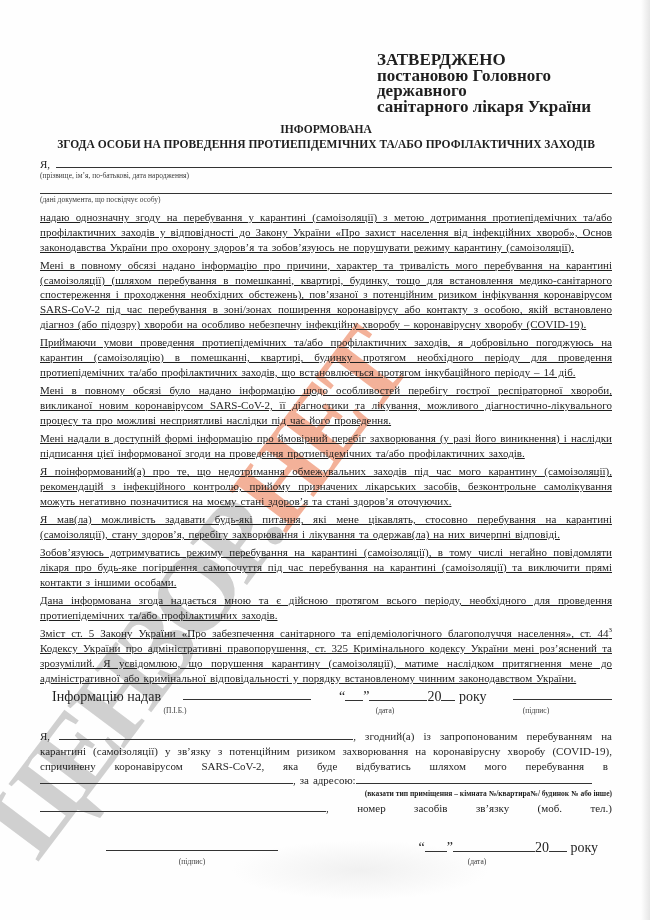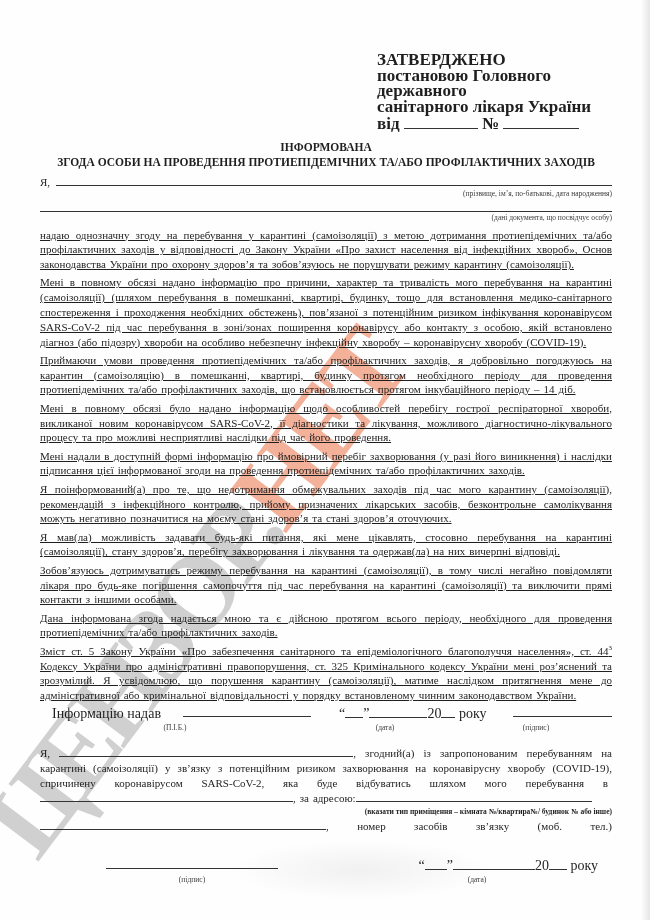--- a/index.html
+++ b/index.html
@@ -32,21 +32,21 @@
   .content{position:relative;z-index:1;padding:52px 38px 0 40px;}
   
   .approved{margin-left:337px;font-weight:bold;font-size:17px;line-height:15.5px;}
   .vid-row{margin-top:2px;}
   
   .bl{display:inline-block;border-bottom:1px solid #333;height:10px;vertical-align:baseline;}
   .grow{flex:1;}
   .title{--x:0;text-align:center;font-weight:bold;font-size:11.5px;line-height:15px;margin-top:8px;}
   .ya-row{display:flex;align-items:baseline;font-size:11px;margin-top:5px;}
   .ya-row .lead{margin-right:6px;}
-  .caption{text-align:right;font-size:7.5px;color:#3a3a3a;line-height:9px;margin-top:1px;}
+  .caption{text-align:left;font-size:7.5px;color:#3a3a3a;line-height:9px;margin-top:1px;}
   .fullline{border-bottom:1px solid #333;height:12px;margin-top:1px;}
   
   .bodytext{margin-top:6px;}
   .bodytext p{
     margin:0 0 3.5px 0;
     font-size:11px;
     line-height:14.8px;
     text-align:justify;
     word-spacing:1.2px;
     text-decoration:underline;
@@ -68,26 +68,20 @@
 <div class="page">
 
   <div class="watermark"><span style="color: rgb(201, 201, 201);">ЦЕНЗОР.</span><span style="color: rgb(242, 164, 136);">НЕТ</span></div>
 
   <div class="content">
 
     <div class="approved">
       <div>ЗАТВЕРДЖЕНО</div>
       <div>постановою Головного державного</div>
       <div>санітарного лікаря України</div>
-      <div class="vid-row">
-        <span>від</span>
-        <span class="bl" style="width:74px"></span>
-        <span>№</span>
-        <span class="bl" style="width:76px"></span>
-      </div>
     </div>
 
     <div class="title">
       <div>ІНФОРМОВАНА</div>
       <div>ЗГОДА ОСОБИ НА ПРОВЕДЕННЯ ПРОТИЕПІДЕМІЧНИХ ТА/АБО ПРОФІЛАКТИЧНИХ ЗАХОДІВ</div>
     </div>
 
     <div class="ya-row">
       <span class="lead">Я,</span>
       <span class="bl grow"></span>

